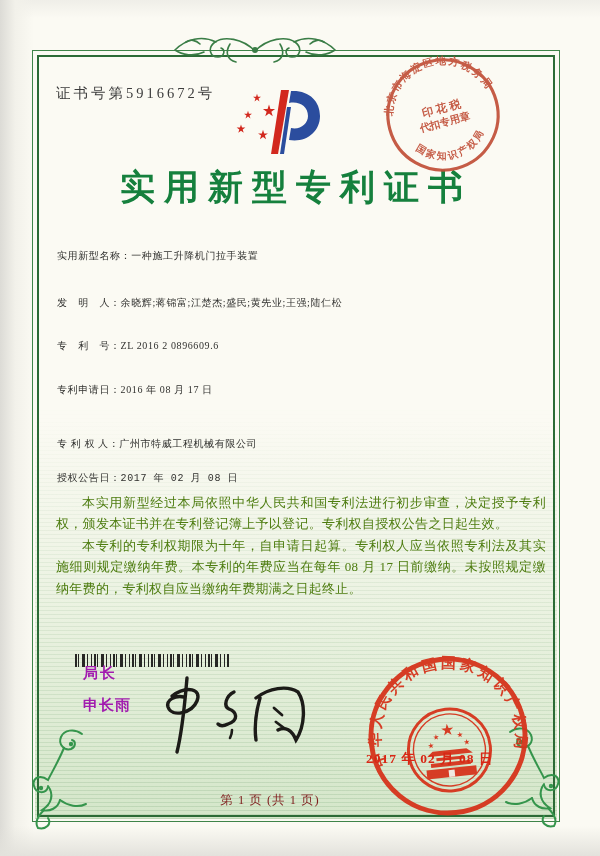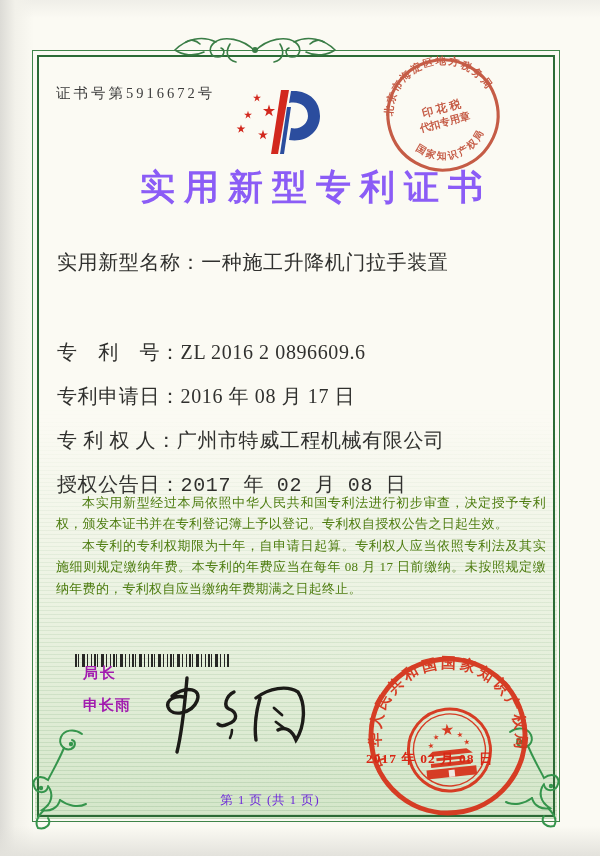--- a/index.html
+++ b/index.html
@@ -28,28 +28,28 @@
     background:linear-gradient(180deg,rgba(231,240,222,0) 0%,rgba(231,240,222,0) 48%,
       rgba(222,236,211,0.55) 72%,rgba(210,229,199,0.95) 100%);}
   .waves{position:absolute;left:35px;top:53px;width:522px;height:766px;pointer-events:none;
     background:repeating-linear-gradient(0deg,rgba(110,160,110,0.22) 0 1px,rgba(0,0,0,0) 1px 4px);
     -webkit-mask-image:linear-gradient(180deg,transparent 0%,transparent 46%,rgba(0,0,0,.5) 68%,#000 100%);
     mask-image:linear-gradient(180deg,transparent 0%,transparent 46%,rgba(0,0,0,.5) 68%,#000 100%);}
 
   .cert-no{position:absolute;left:56px;top:84px;font-size:14.5px;color:#3c3c3c;
     letter-spacing:3px;}
   .logo{position:absolute;left:219px;top:88px;width:104px;height:84px;}
-  .title{position:absolute;left:32px;top:164px;width:568px;text-align:center;
-    font-size:35px;font-weight:bold;color:#8b5cf6;letter-spacing:9px;}
-
-  .field-row{position:absolute;left:57px;font-size:20px;color:#30302e;letter-spacing:.6px;white-space:nowrap;}
+  .title{position:absolute;left:32px;top:164px;width:528px;text-align:center;
+    font-size:35px;font-weight:bold;color:#15803d;letter-spacing:9px;}
+
+  .field-row{position:absolute;left:57px;font-size:10px;color:#30302e;letter-spacing:.6px;white-space:nowrap;}
   .field-label{color:#30302e;}
   .field-value{color:#30302e;}
   .row-0{top:249px;} .row-1{top:296px;} .row-2{top:339px;}
-  .row-3{top:383px;} .row-4{top:427px;} .row-5{top:471px;font-family:Liberation Mono, monospace;}
+  .row-3{top:383px;} .row-4{top:437px;} .row-5{top:471px;font-family:Liberation Mono, monospace;}
 
   .paras{position:absolute;left:56px;top:492px;width:490px;}
   .paras p{margin:0;text-indent:2em;font-size:13px;line-height:21.4px;
     color:#4d7c0f;text-align:justify;letter-spacing:.3px;}
 
   .barcode{position:absolute;left:75px;top:654px;width:154px;height:13px;
     background:repeating-linear-gradient(90deg,
       #272725 0 2px,transparent 2px 3px,#272725 3px 4px,transparent 4px 7px,
       #272725 7px 10px,transparent 10px 12px,#272725 12px 13px,transparent 13px 16px,
       #272725 16px 17px,transparent 17px 19px);}
@@ -61,21 +61,21 @@
   .signature{position:absolute;left:142px;top:666px;width:180px;height:100px;}
 
   .seal-tax{position:absolute;left:384px;top:56px;width:118px;height:118px;
     transform:rotate(-15deg);opacity:.92;}
   .seal-office{position:absolute;left:366px;top:654px;width:164px;height:164px;
     transform:rotate(-6deg);opacity:.95;}
   .date-stamp{position:absolute;left:366px;top:750px;width:140px;font-size:13.5px;
     font-weight:bold;color:#d82715;letter-spacing:1px;white-space:nowrap;}
 
   .page-footer{position:absolute;left:32px;top:792px;width:476px;text-align:center;
-    font-size:12.5px;color:#6d28d9;letter-spacing:1px;}
+    font-size:12.5px;color:#7f1d1d;letter-spacing:1px;}
 
   .ornament-top{position:absolute;left:170px;top:30px;width:170px;height:42px;}
   .ornament-bl{position:absolute;left:24px;top:728px;width:70px;height:104px;}
   .ornament-br{position:absolute;left:498px;top:726px;width:70px;height:104px;transform:scaleX(-1);}
 
   .seal-text{font-family:"Liberation Serif","DejaVu Serif",serif;font-weight:bold;}
 </style>
 </head>
 <body>
 
@@ -163,20 +163,23 @@
     </text>
     <text class="seal-text" font-size="10" fill="#c14f38" letter-spacing="2">
       <textPath href="#taxArcBot" startOffset="50%" text-anchor="middle">国家知识产权局</textPath>
     </text>
     <text class="seal-text" x="0" y="-3" text-anchor="middle" font-size="11.5" fill="#c14f38">印 花 税</text>
     <text class="seal-text" x="0" y="11" text-anchor="middle" font-size="10.5" fill="#c14f38">代扣专用章</text>
   </svg>
 
   <div class="field-row row-0">
     <span class="field-label">实用新型名称：</span><span class="field-value">一种施工升降机门拉手装置</span>
+  </div>
+  <div class="field-row row-1">
+    <span class="field-label">发　明　人：</span><span class="field-value">余晓辉;蒋锦富;江楚杰;盛民;黄先业;王强;陆仁松</span>
   </div>
   <div class="field-row row-2">
     <span class="field-label">专　利　号：</span><span class="field-value">ZL 2016 2 0896609.6</span>
   </div>
   <div class="field-row row-3">
     <span class="field-label">专利申请日：</span><span class="field-value">2016 年 08 月 17 日</span>
   </div>
   <div class="field-row row-4">
     <span class="field-label">专 利 权 人：</span><span class="field-value">广州市特威工程机械有限公司</span>
   </div>

